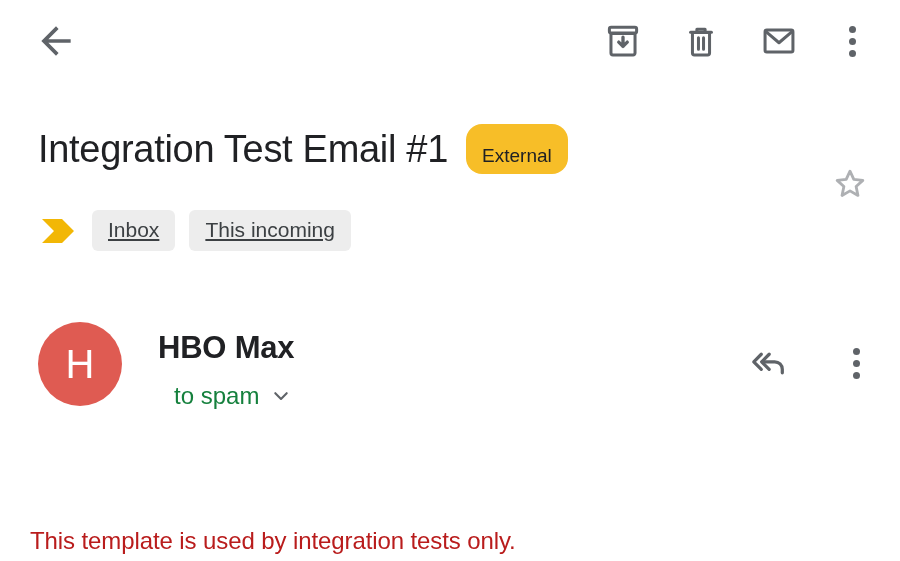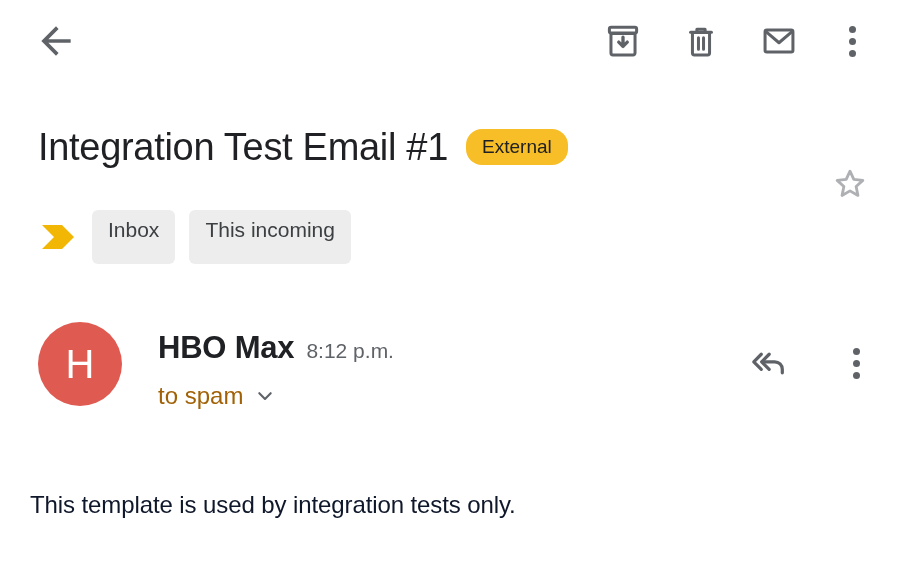--- a/index.html
+++ b/index.html
@@ -95,21 +95,21 @@
     line-height: 46px;
     white-space: nowrap;
   }
 
   .external-badge {
     margin-left: 18px;
     background: #F7BE28;
     color: #202124;
     font-size: 19px;
     line-height: 19px;
-    padding: 8px 16px 9px 16px;
+    padding: 22px 16px 9px 16px;
     border-radius: 16px;
     white-space: nowrap;
   }
 
   .star-btn {
     position: absolute;
     top: 158px;
     left: 824px;
     width: 52px;
     height: 52px;
@@ -136,24 +136,25 @@
     height: 34px;
     display: flex;
     align-items: center;
   }
 
   .chip {
     background: #EDEDED;
     color: #3c4043;
     font-size: 21px;
     line-height: 21px;
-    padding: 9px 16px 24px 16px;
+    padding: 9px 16px 11px 16px;
     border-radius: 6px;
     white-space: nowrap;
     cursor: pointer;
+    text-decoration: underline;
   }
 
   
   .sender-row {
     position: absolute;
     top: 322px;
     left: 38px;
     right: 24px;
     display: flex;
     align-items: flex-start;
@@ -203,43 +204,44 @@
   .sender-line2 {
     margin-top: 16px;
     display: flex;
     align-items: center;
     gap: 10px;
     cursor: pointer;
   }
 
   .recipient {
     font-size: 24px;
-    color: #a16207;
-    white-space: nowrap;
+    color: #15803d;
+    white-space: nowrap;
+    margin-left: 16px;
   }
 
   .sender-actions {
     display: flex;
     align-items: center;
     gap: 44px;
     padding-top: 18px;
     flex: 0 0 auto;
   }
 
   .sender-actions .icon-btn { width: 46px; height: 46px; }
 
   
   .body-text {
     position: absolute;
-    top: 488px;
+    top: 524px;
     left: 30px;
     right: 20px;
     font-size: 24px;
     line-height: 34px;
-    color: #0f172a;
+    color: #b91c1c;
     letter-spacing: -0.1px;
   }
 </style>
 </head>
 <body>
 
 <div class="screen">
 
   <div class="topbar">
 
@@ -318,21 +320,20 @@
 
   </div>
 
   <div class="sender-row">
 
     <div class="avatar">H</div>
 
     <div class="sender-info">
       <div class="sender-line1">
         <span class="sender-name">HBO Max</span>
-        <span class="sender-time">8:12 p.m.</span>
       </div>
       <div class="sender-line2">
         <span class="recipient">to spam</span>
         <svg width="24" height="24" viewBox="0 0 24 24">
           <path d="M6.3 9.2 12 14.9l5.7-5.7" fill="none" stroke="#5f6368" stroke-width="2.1" stroke-linecap="round" stroke-linejoin="round"></path>
         </svg>
       </div>
     </div>
 
     <div class="sender-actions">

